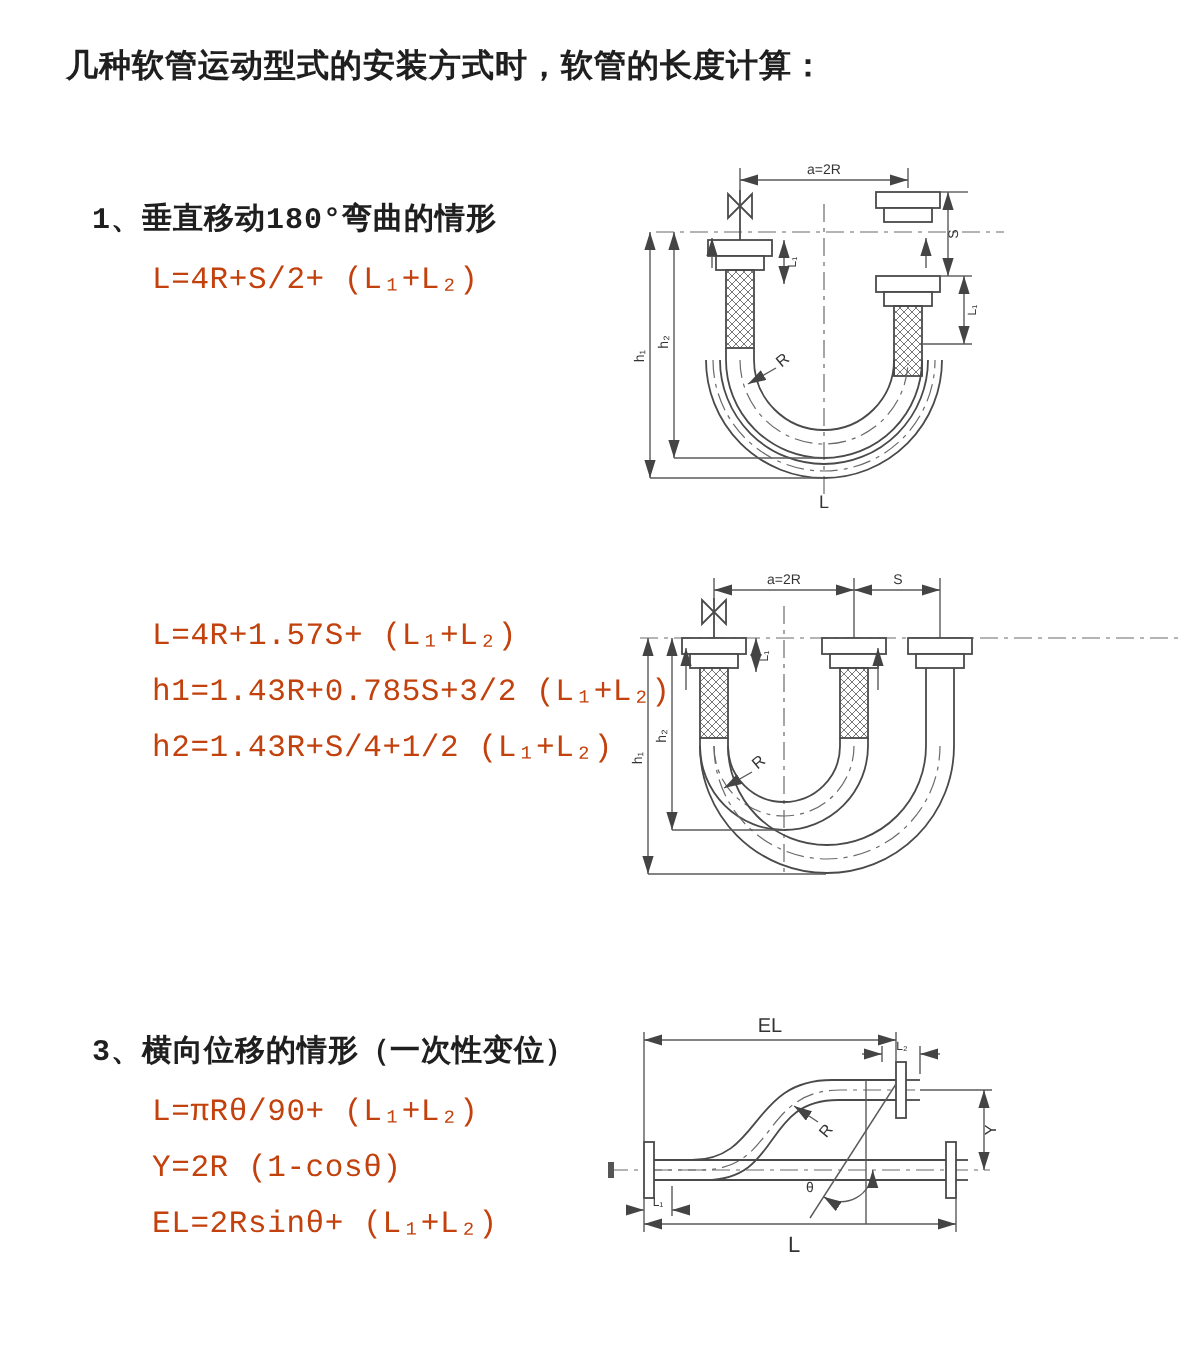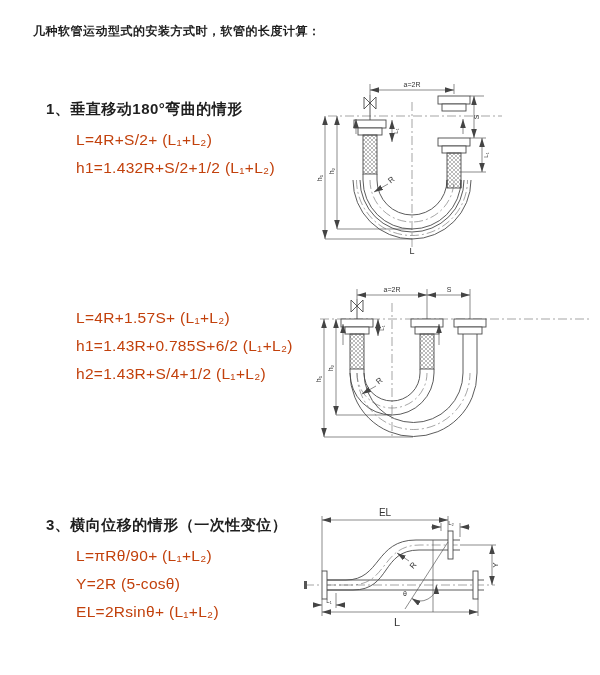--- a/index.html
+++ b/index.html
@@ -2,24 +2,24 @@
 <html><head>
 <meta charset="utf-8">
 <style>
   html,body{margin:0;padding:0;}
   body{
     width:600px;height:675px;position:relative;background:#ffffff;
     font-family:"Liberation Sans","DejaVu Sans",sans-serif;color:#222;
     overflow:hidden;
   }
   .page-title{
-    position:absolute;left:33px;top:23px;font-size:12px;font-weight:700;
+    position:absolute;left:33px;top:23px;font-size:16px;font-weight:700;
     letter-spacing:0.5px;color:#1f1f1f;
   }
-  .section{position:absolute;left:46px;}
+  .section{position:absolute;left:46px;font-family:Liberation Mono, monospace;}
   #sec1{top:100px;} #sec2{top:304px;} #sec3{top:516px;}
   .sec-heading{font-size:15px;font-weight:700;color:#1f1f1f;letter-spacing:0.5px;margin:0 0 7px 0;}
   .formula{margin:0 0 0 30px;font-size:15.5px;line-height:28px;color:#c2410c;letter-spacing:0.3px;font-weight:400;}
   .diagram{position:absolute;}
   #dia1{left:312px;top:76px;width:285px;height:180px;}
   #dia2{left:312px;top:283px;width:288px;height:162px;}
   #dia3{left:293px;top:495px;width:297px;height:150px;}
   svg{display:block;width:100%;height:100%;}
   .ln{stroke:#4a4a4a;stroke-width:0.9;fill:none;}
   .thin{stroke:#5a5a5a;stroke-width:0.7;fill:none;}
@@ -28,33 +28,32 @@
   .dimtxt{font-family:"Liberation Sans","DejaVu Sans",sans-serif;fill:#333;stroke:none;}
 </style>
 </head>
 <body>
 
 <div class="page-title">几种软管运动型式的安装方式时，软管的长度计算：</div>
 
 <div class="section" id="sec1">
   <p class="sec-heading">1、垂直移动180°弯曲的情形</p>
   <p class="formula">L=4R+S/2+ (L₁+L₂)</p>
-  <p class="formula">h1=1.432R+S/2+1/2 (L₁+L₂)</p>
 </div>
 
 <div class="section" id="sec2">
   <p class="formula">L=4R+1.57S+ (L₁+L₂)</p>
-  <p class="formula">h1=1.43R+0.785S+6/2 (L₁+L₂)</p>
+  <p class="formula">h1=1.43R+0.785S+3/2 (L₁+L₂)</p>
   <p class="formula">h2=1.43R+S/4+1/2 (L₁+L₂)</p>
 </div>
 
 <div class="section" id="sec3">
   <p class="sec-heading">3、横向位移的情形（一次性变位）</p>
   <p class="formula">L=πRθ/90+ (L₁+L₂)</p>
-  <p class="formula">Y=2R (5-cosθ)</p>
+  <p class="formula">Y=2R (1-cosθ)</p>
   <p class="formula">EL=2Rsinθ+ (L₁+L₂)</p>
 </div>
 
 <div class="diagram" id="dia1">
 <svg viewBox="0 0 285 180">
   <defs>
     <pattern id="br1" width="4" height="4" patternUnits="userSpaceOnUse">
       <path d="M0,4 L4,0 M0,0 L4,4" stroke="#777" stroke-width="0.5"></path>
     </pattern>
     <marker id="ar1" markerWidth="10" markerHeight="7" refX="9" refY="2.8" orient="auto-start-reverse" markerUnits="userSpaceOnUse">

